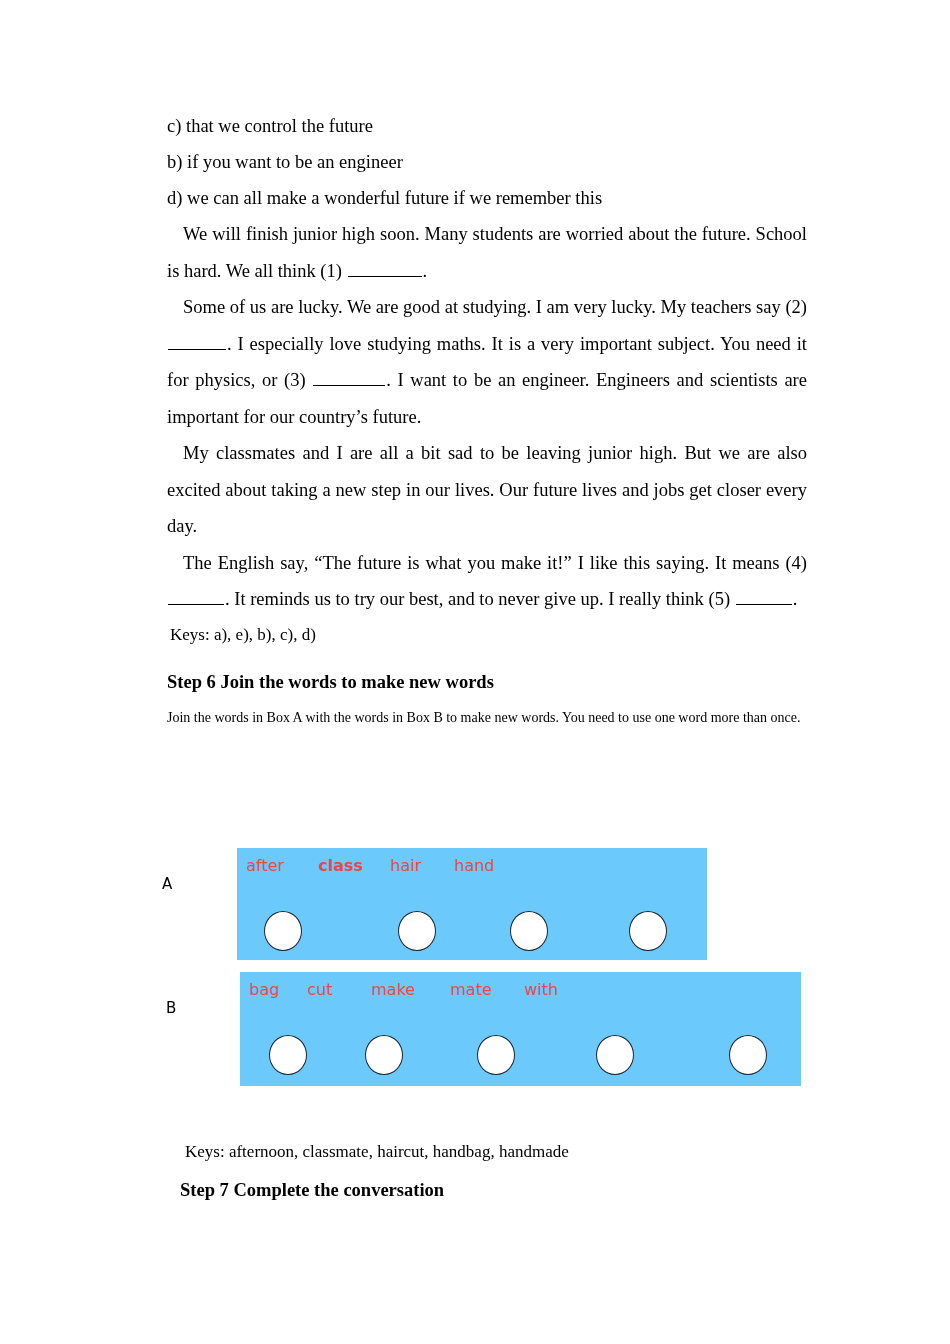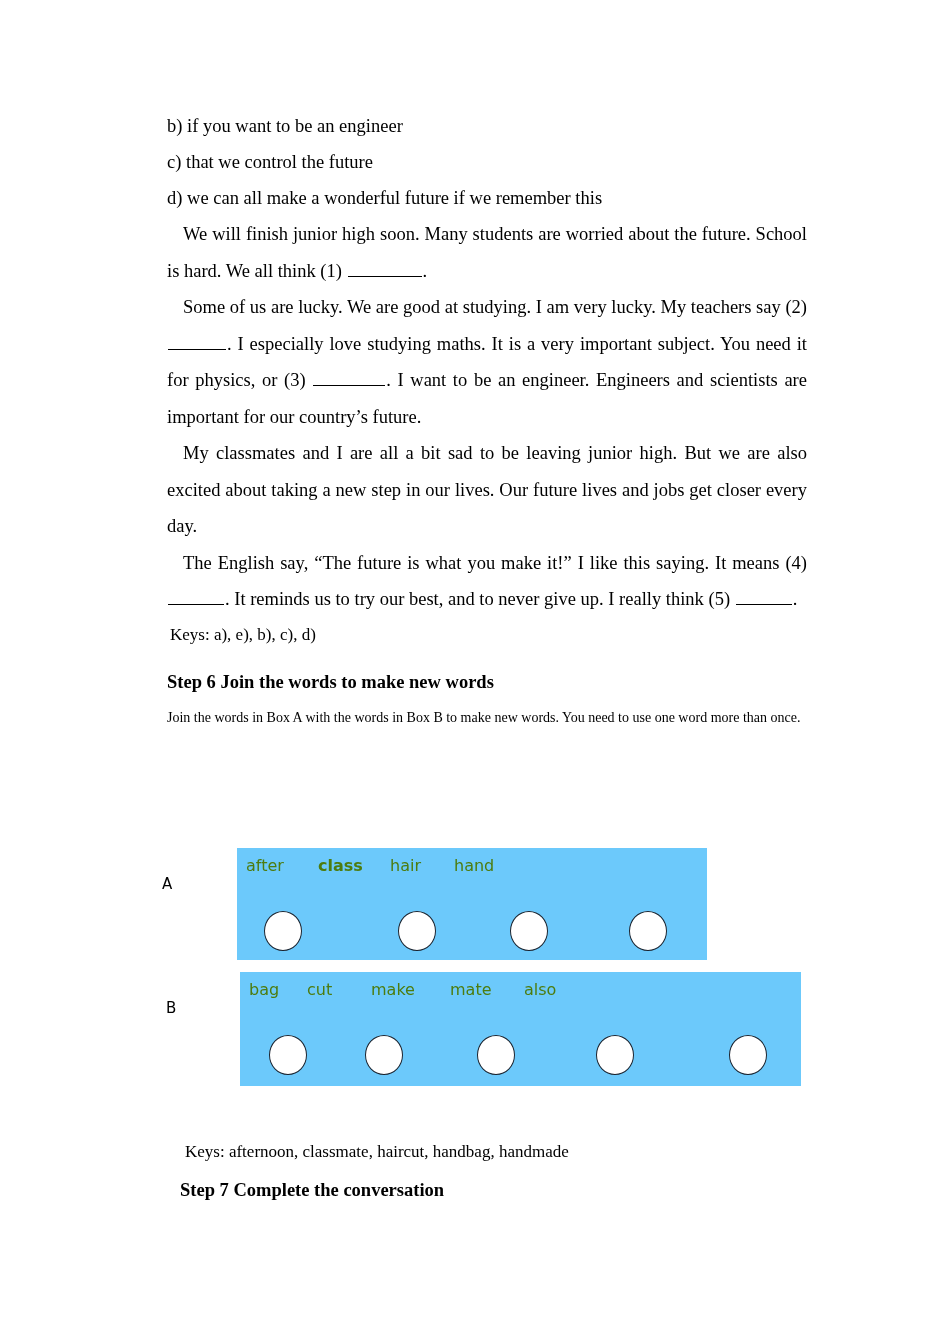--- a/index.html
+++ b/index.html
@@ -94,38 +94,38 @@
     color: #000;
   }
   .wordbox {
     position: absolute;
     background: #6CC9FB;
   }
   .boxword {
     position: absolute;
     font-family: "DejaVu Sans", "Liberation Sans", sans-serif;
     font-size: 16px;
-    color: #4d7c0f;
+    color: #ef4444;
     white-space: nowrap;
   }
   .circle {
     position: absolute;
     background: #ffffff;
     border: 1.6px solid #1b2430;
     border-radius: 50%;
   }
 </style>
 </head>
 <body>
 
 <div class="page">
   <div class="content">
 
+    <p class="opt-line">c) that we control the future</p>
     <p class="opt-line">b) if you want to be an engineer</p>
-    <p class="opt-line">c) that we control the future</p>
     <p class="opt-line">d) we can all make a wonderful future if we remember this</p>
 
     <p class="para"><span>We will finish junior high soon. Many students are worried about the future. School is hard. We all think (1) </span><span class="blank w1"></span><span>.</span></p>
 
     <p class="para"><span>Some of us are lucky. We are good at studying. I am very lucky. My teachers say (2) </span><span class="blank w2"></span><span>. I especially love studying maths. It is a very important subject. You need it for physics, or (3) </span><span class="blank w3"></span><span>. I want to be an engineer. Engineers and scientists are important for our country’s future.</span></p>
 
     <p class="para">My classmates and I are all a bit sad to be leaving junior high. But we are also excited about taking a new step in our lives. Our future lives and jobs get closer every day.</p>
 
     <p class="para"><span>The English say, “The future is what you make it!” I like this saying. It means (4) </span><span class="blank w4"></span><span>. It reminds us to try our best, and to never give up. I really think (5) </span><span class="blank w5"></span><span>.</span></p>
 
@@ -152,21 +152,21 @@
   </div>
 
   <div class="boxarea">
     <div class="boxlabel" style="left:166px; top:999px;">B</div>
     <div class="wordbox" style="left:240px; top:972px; width:561px; height:114px;"></div>
 
     <div class="boxword" style="left:249px; top:980px;">bag</div>
     <div class="boxword" style="left:307px; top:980px;">cut</div>
     <div class="boxword" style="left:371px; top:980px;">make</div>
     <div class="boxword" style="left:450px; top:980px;">mate</div>
-    <div class="boxword" style="left:524px; top:980px;">also</div>
+    <div class="boxword" style="left:524px; top:980px;">with</div>
 
     <div class="circle" style="left:269px; top:1035px; width:36px; height:38px;"></div>
     <div class="circle" style="left:365px; top:1035px; width:36px; height:38px;"></div>
     <div class="circle" style="left:477px; top:1035px; width:36px; height:38px;"></div>
     <div class="circle" style="left:596px; top:1035px; width:36px; height:38px;"></div>
     <div class="circle" style="left:729px; top:1035px; width:36px; height:38px;"></div>
   </div>
 
   <div style="position:absolute; left:185px; top:1135px; width:640px;">
     <p class="keys-line" style="padding-left:0;">Keys: afternoon, classmate, haircut, handbag, handmade</p>

